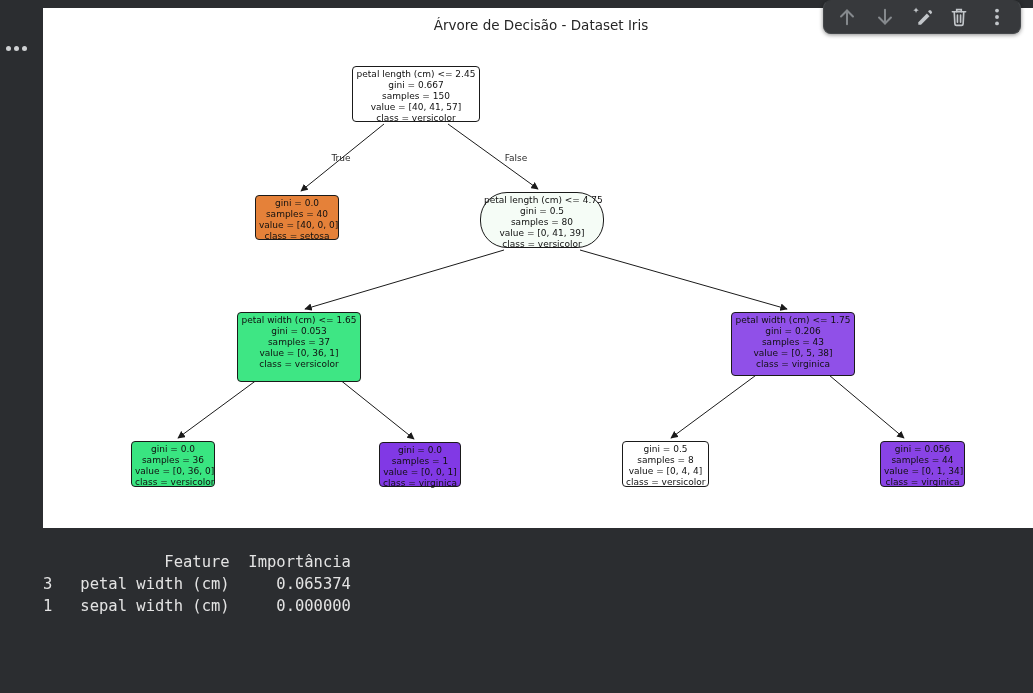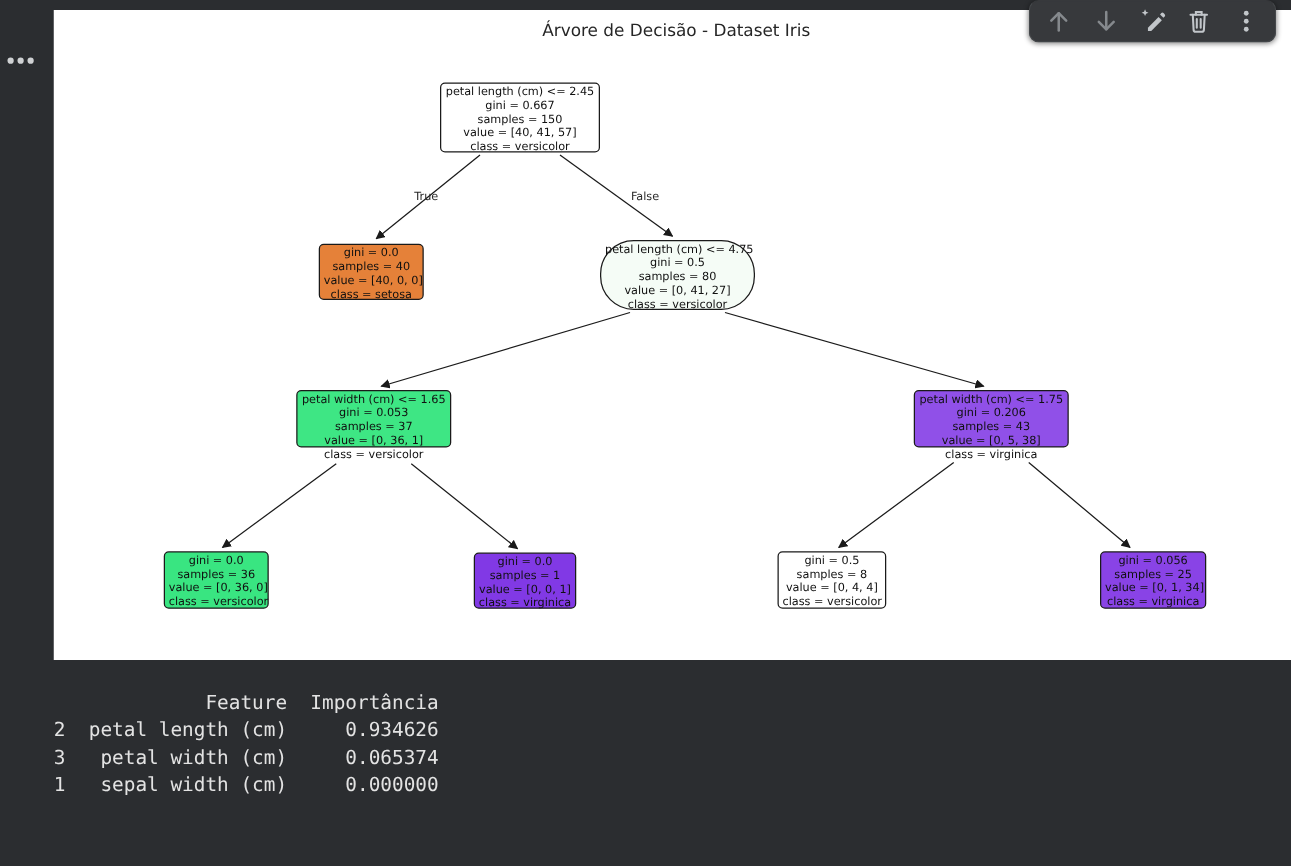--- a/index.html
+++ b/index.html
@@ -82,33 +82,33 @@
     <div>gini = 0.0</div>
     <div>samples = 40</div>
     <div>value = [40, 0, 0]</div>
     <div>class = setosa</div>
   </div>
 
   <div class="node" style="left: 437px; top: 184px; width: 124px; height: 56px; background: rgb(245, 252, 246); border-radius: 27px;">
     <div>petal length (cm) &lt;= 4.75</div>
     <div>gini = 0.5</div>
     <div>samples = 80</div>
-    <div>value = [0, 41, 27]</div>
+    <div>value = [0, 41, 39]</div>
     <div>class = versicolor</div>
   </div>
 
-  <div class="node" style="left: 194px; top: 304px; width: 124px; height: 46px; background: rgb(62, 230, 132);">
+  <div class="node" style="left: 194px; top: 304px; width: 124px; height: 70px; background: rgb(62, 230, 132);">
     <div>petal width (cm) &lt;= 1.65</div>
     <div>gini = 0.053</div>
     <div>samples = 37</div>
     <div>value = [0, 36, 1]</div>
     <div>class = versicolor</div>
   </div>
 
-  <div class="node" style="left: 688px; top: 304px; width: 124px; height: 46px; background: rgb(144, 80, 232);">
+  <div class="node" style="left: 688px; top: 304px; width: 124px; height: 64px; background: rgb(144, 80, 232);">
     <div>petal width (cm) &lt;= 1.75</div>
     <div>gini = 0.206</div>
     <div>samples = 43</div>
     <div>value = [0, 5, 38]</div>
     <div>class = virginica</div>
   </div>
 
   <div class="node" style="left: 88px; top: 433px; width: 84px; height: 46px; background: rgb(57, 229, 129);">
     <div>gini = 0.0</div>
     <div>samples = 36</div>
@@ -125,21 +125,21 @@
 
   <div class="node" style="left: 579px; top: 433px; width: 87px; height: 46px; background: rgb(255, 255, 255);">
     <div>gini = 0.5</div>
     <div>samples = 8</div>
     <div>value = [0, 4, 4]</div>
     <div>class = versicolor</div>
   </div>
 
   <div class="node" style="left: 825px; top: 433px; width: 85px; height: 46px; background: rgb(137, 67, 230); margin-left: 12px;">
     <div>gini = 0.056</div>
-    <div>samples = 25</div>
+    <div>samples = 44</div>
     <div>value = [0, 1, 34]</div>
     <div>class = virginica</div>
   </div>
 </div>
 
 <div class="toolbar">
   <button class="tb-btn" title="">
     <svg width="22" height="22" viewBox="0 0 24 24" fill="none" stroke="#85898d" stroke-width="2.2" stroke-linecap="round" stroke-linejoin="round">
       <path d="M12 20V5"></path>
         <path d="M5.5 11.5L12 5l6.5 6.5"></path>
@@ -170,16 +170,15 @@
     <svg width="22" height="22" viewBox="0 0 24 24" fill="#c2c6ca">
       <circle cx="12" cy="5" r="2.1"></circle>
         <circle cx="12" cy="12" r="2.1"></circle>
         <circle cx="12" cy="19" r="2.1"></circle>
     </svg>
   </button>
 </div>
 
 <div class="console">
   <div>             Feature  Importância</div>
-  <div>2  petal length (cm)     0.934626</div>
   <div>3   petal width (cm)     0.065374</div>
   <div>1   sepal width (cm)     0.000000</div>
 </div>
 
 </body></html>

